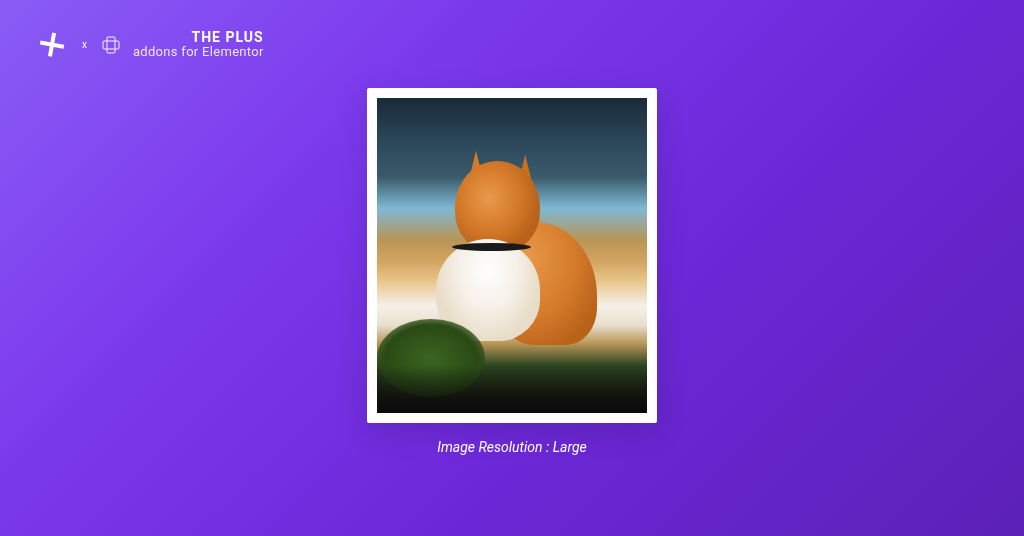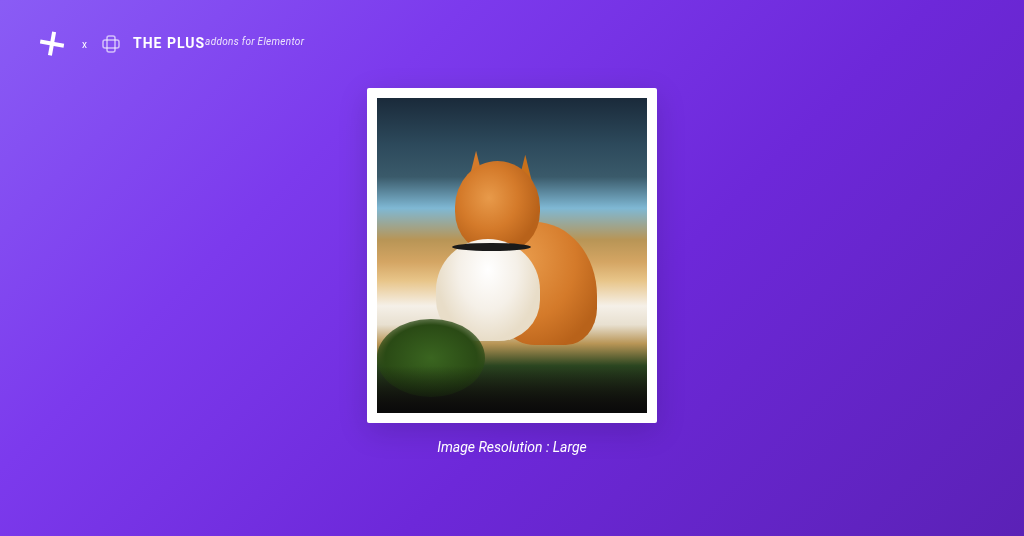--- a/index.html
+++ b/index.html
@@ -39,34 +39,35 @@
     }
     
     .logo-secondary {
       width: 20px;
       height: 20px;
       opacity: 0.9;
     }
     
     .logo-text {
       display: flex;
+      flex-direction: column;
       line-height: 1.1;
+      align-items: flex-end;
     }
     
     .logo-text-primary {
       font-size: 14px;
       font-weight: 700;
       letter-spacing: 1px;
     }
     
     .logo-text-secondary {
-      font-size: 10px;
+      font-size: 13px;
       opacity: 0.85;
       letter-spacing: 0.3px;
-      font-style: italic;
     }
     
     .images-container {
       position: absolute;
       top: 88px;
       left: 50%;
       transform: translateX(-50%);
       display: flex;
       gap: 64px;
     }

